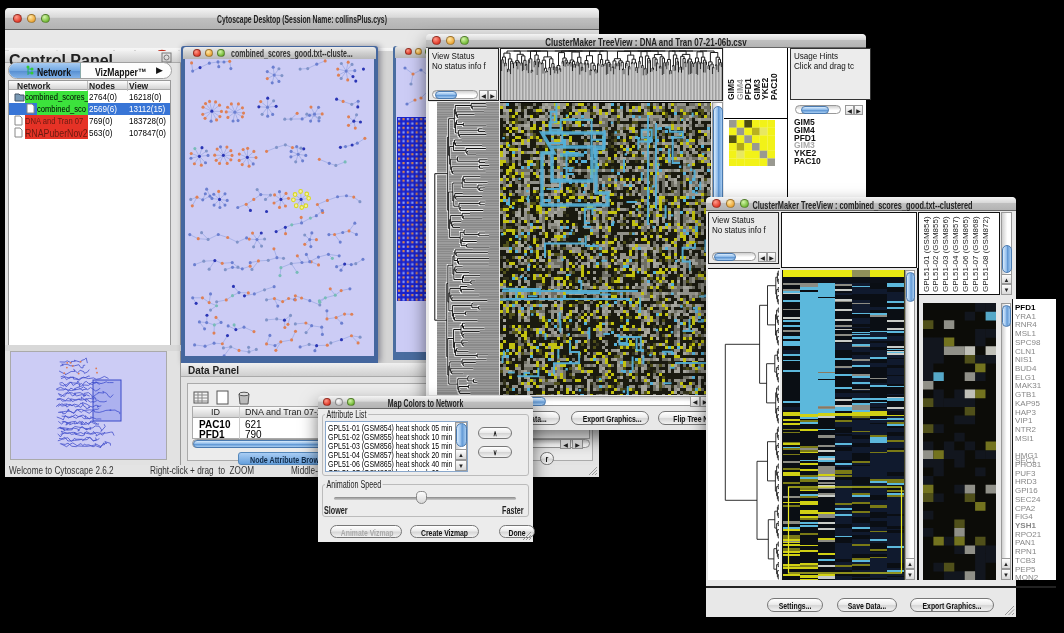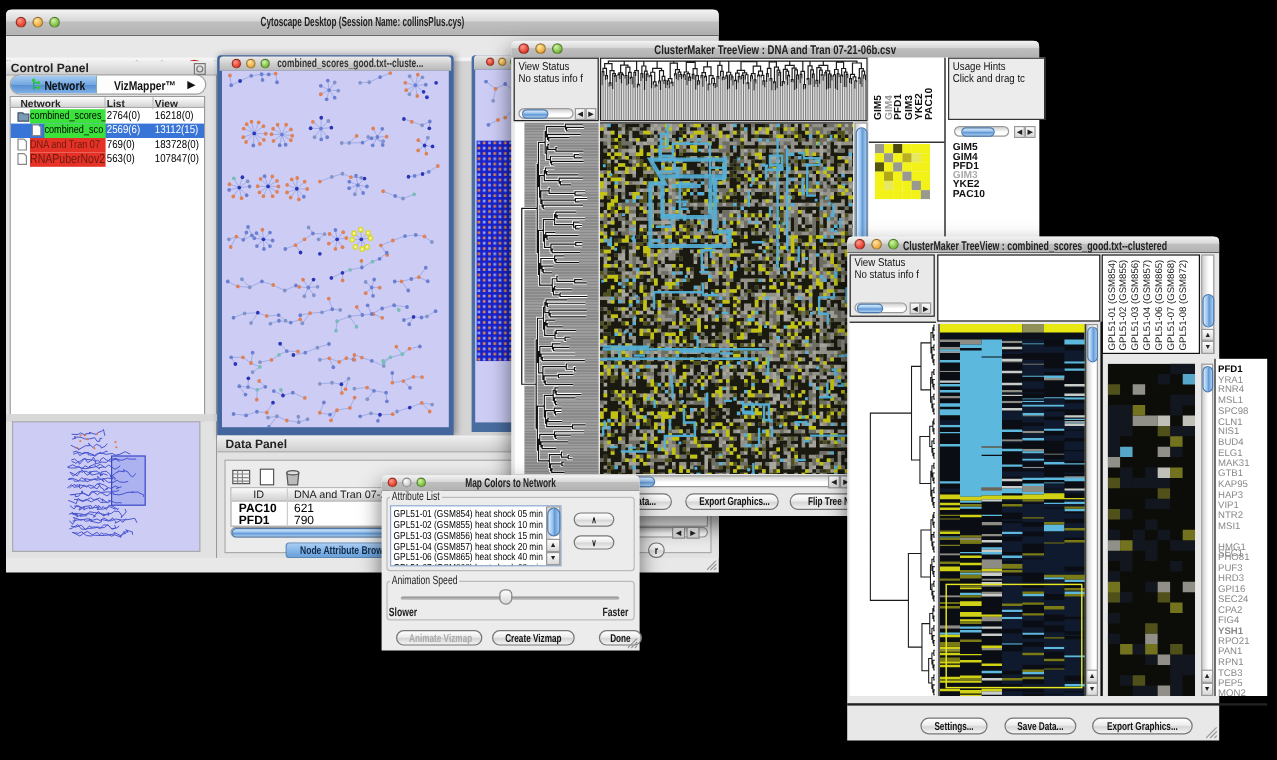--- a/index.html
+++ b/index.html
@@ -77,41 +77,41 @@
       <div class="abs" style="left:325px;top:2px;width:13px;height:15px;background:linear-gradient(180deg,#fff,#ccc);border:1px solid #888;font-size:7px;text-align:center;line-height:15px;color:#333">▼</div>
       <svg width="20" height="18" viewBox="0 0 20 18" style="position:absolute;left:343px;top:2px">
         <rect x="1" y="1" width="11" height="14" fill="#f0f0f0" stroke="#555"></rect>
         <path d="M3 4h7M3 7h7M3 10h5" stroke="#888"></path>
         <circle cx="13" cy="11" r="4" fill="none" stroke="#335" stroke-width="1.5"></circle>
         <path d="M16 14l3 3" stroke="#335" stroke-width="2"></path>
       </svg>
     </div>
     <div class="abs" style="left:0;top:43px;width:176px;height:414px;background:#e2e2e2;border-right:1px solid #9a9a9a">
       <div class="abs" style="left:0;top:0;width:176px;height:12px;background:linear-gradient(180deg,#f0f0f0,#cfcfcf);border-bottom:1px solid #aaa"></div>
-      <div class="abs" style="left:4px;top:1px;font-size:10px;font-weight:bold;color:#222">Control Panel</div>
+      <div class="abs" style="left:4px;top:1px;font-size:16px;font-weight:bold;color:#222">Control Panel</div>
       <svg width="11" height="11" viewBox="0 0 11 11" style="position:absolute;left:156px;top:1px">
         <rect x="1" y="1" width="9" height="9" fill="none" stroke="#777"></rect>
         <circle cx="5.5" cy="5.5" r="2.5" fill="none" stroke="#777"></circle>
       </svg>
       <div class="abs" style="left:3px;top:11px;width:164px;height:17px;background:#fdfdfd;border:1px solid #a0a0a0;border-radius:9px">
         <div class="abs" style="left:0;top:0;width:72px;height:15px;background:linear-gradient(180deg,#a8ccf2,#73a8e2 50%,#5890d2 55%,#82b2e8);border-radius:9px 0 0 9px;border-right:1px solid #8aa"></div>
         <svg width="10" height="12" viewBox="0 0 10 12" style="position:absolute;left:16px;top:2px">
           <path d="M3 2v8M3 4h4M3 8h4" stroke="#2a6" stroke-width="1"></path>
           <circle cx="3" cy="2" r="1.5" fill="#3c3"></circle>
           <circle cx="7" cy="4" r="1.5" fill="#3c3"></circle>
           <circle cx="7" cy="8" r="1.5" fill="#3c3"></circle>
         </svg>
         <div class="cxl" style="left:28px;top:2.5px;font-size:10.5px;font-weight:bold;color:#111;transform:scaleX(0.82)">Network</div>
         <div class="cxl" style="left:86px;top:2.5px;font-size:10.5px;font-weight:bold;color:#111;transform:scaleX(0.82)">VizMapper™</div>
         <div class="abs" style="left:147px;top:2px;font-size:9px;color:#111">▶</div>
       </div>
       <div class="abs" style="left:3px;top:29px;width:163px;height:271px;background:#fff;border:1px solid #999">
         <div class="abs" style="left:0;top:0;width:161px;height:9px;background:linear-gradient(180deg,#fdfdfd,#d4d4d4);border-bottom:1px solid #aaa"></div>
         <div class="abs" style="left:8px;top:0px;font-size:8.5px;font-weight:bold;color:#222">Network</div>
-        <div class="abs" style="left:80px;top:0px;font-size:8.5px;font-weight:bold;color:#222">List</div>
+        <div class="abs" style="left:80px;top:0px;font-size:8.5px;font-weight:bold;color:#222">Nodes</div>
         <div class="abs" style="left:120px;top:0px;font-size:8.5px;font-weight:bold;color:#222">View</div>
         <div class="abs" style="left:78px;top:0;width:1px;height:10px;background:#bbb"></div>
         <div class="abs" style="left:118px;top:0;width:1px;height:10px;background:#bbb"></div>
         <div class="abs" style="left:0;top:10px;width:161px;height:12px;">
           <svg width="11" height="10" viewBox="0 0 11 10" style="position:absolute;left:5px;top:1px">
             <path d="M1 2h4l1 1h4v6H1z" fill="#7a9ab5" stroke="#456"></path>
           </svg>
           <div class="abs" style="left:16px;top:0;width:63px;height:12px;background:#3ce23c;overflow:hidden;font-size:9.5px;color:#000;line-height:12px"><span style="display:inline-block;transform:scaleX(0.8);transform-origin:left center;white-space:nowrap">combined_scores_</span></div>
           <div class="cxl" style="left:80px;top:0;font-size:9.5px;line-height:12px;color:#000;transform:scaleX(0.85)">2764(0)</div>
           <div class="cxl" style="left:120px;top:0;font-size:9.5px;line-height:12px;color:#000;transform:scaleX(0.85)">16218(0)</div>
@@ -590,20 +590,25 @@
         <div class="arrbox" style="left:372px;top:55px;width:11px;height:10px;font-size:6px;line-height:10px">◀</div>
         <div class="arrbox" style="left:384px;top:55px;width:11px;height:10px;font-size:6px;line-height:10px">▶</div>
         <div class="btn" style="left:352px;top:68px;width:14px;height:13px;font-size:9px;line-height:13px">
           <div class="cx" style="transform:scaleX(0.8)">r</div>
         </div>
         <div class="abs" style="left:50px;top:68px;width:90px;height:13px;background:linear-gradient(180deg,#a9cdf4,#66a0dc);border:1px solid #5588bb;border-radius:3px;font-size:9.5px;font-weight:bold;line-height:13px;color:#102a48;white-space:nowrap;overflow:hidden">
           <div class="cx" style="transform:scaleX(0.75)">Node Attribute Browser</div>
         </div>
       </div>
     </div>
+    <div class="abs" style="left:0;top:457px;width:594px;height:12px;background:#e4e4e4">
+      <div class="cxl" style="left:4px;top:0;font-size:10px;color:#333;transform:scaleX(0.82)">Welcome to Cytoscape 2.6.2</div>
+      <div class="cxl" style="left:145px;top:0;font-size:10px;color:#333;transform:scaleX(0.82)">Right-click + drag&nbsp; to&nbsp; ZOOM</div>
+      <div class="cxl" style="left:286px;top:0;font-size:10px;color:#333;transform:scaleX(0.82)">Middle-</div>
+    </div>
     <svg width="9" height="9" style="position:absolute;right:1px;bottom:1px">
       <path d="M8 0L0 8M8 3L3 8M8 6L6 8" stroke="#999" stroke-width="1"></path>
     </svg>
   </div>
 <div class="win" style="left:426px;top:34px;width:440px;height:396px;border-radius:5px 5px 0 0;z-index:5">
     <div class="tbar" style="height:14px"></div>
     <div class="ttext" style="top:1.5px;font-size:10.5px">
       <div class="cx" style="transform:scaleX(0.76)">ClusterMaker TreeView : DNA and Tran 07-21-06b.csv</div>
     </div>
     <span class="tl r" style="left:6px;top:2px;width:9px;height:9px"></span>

